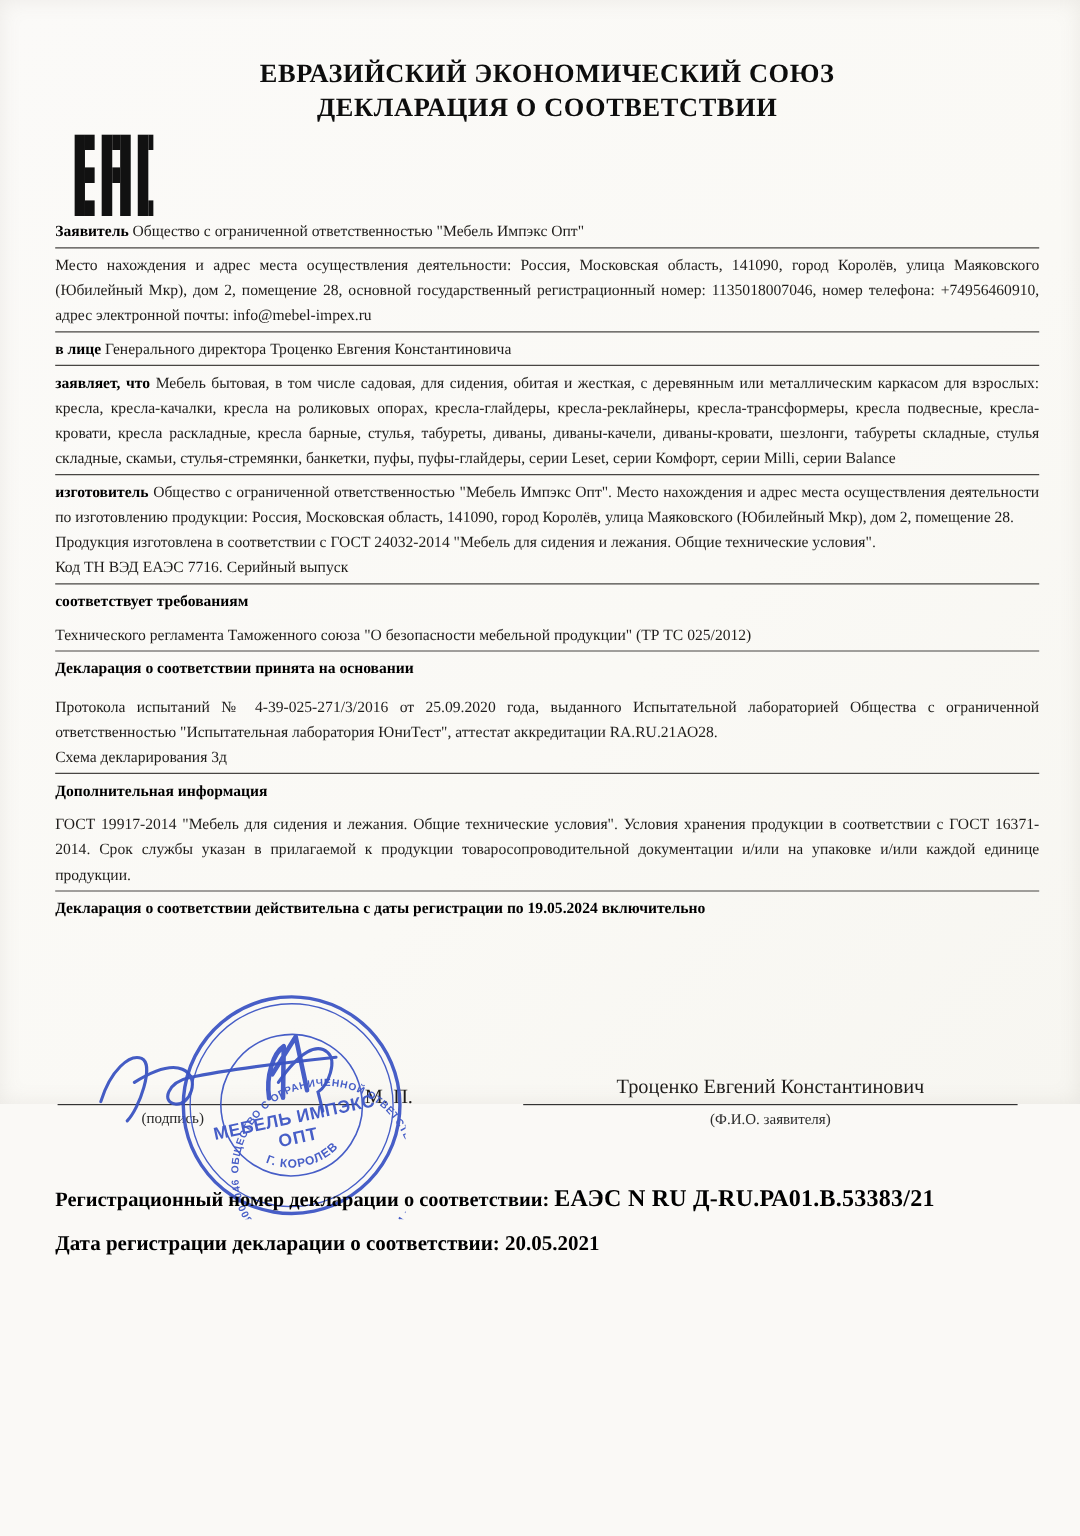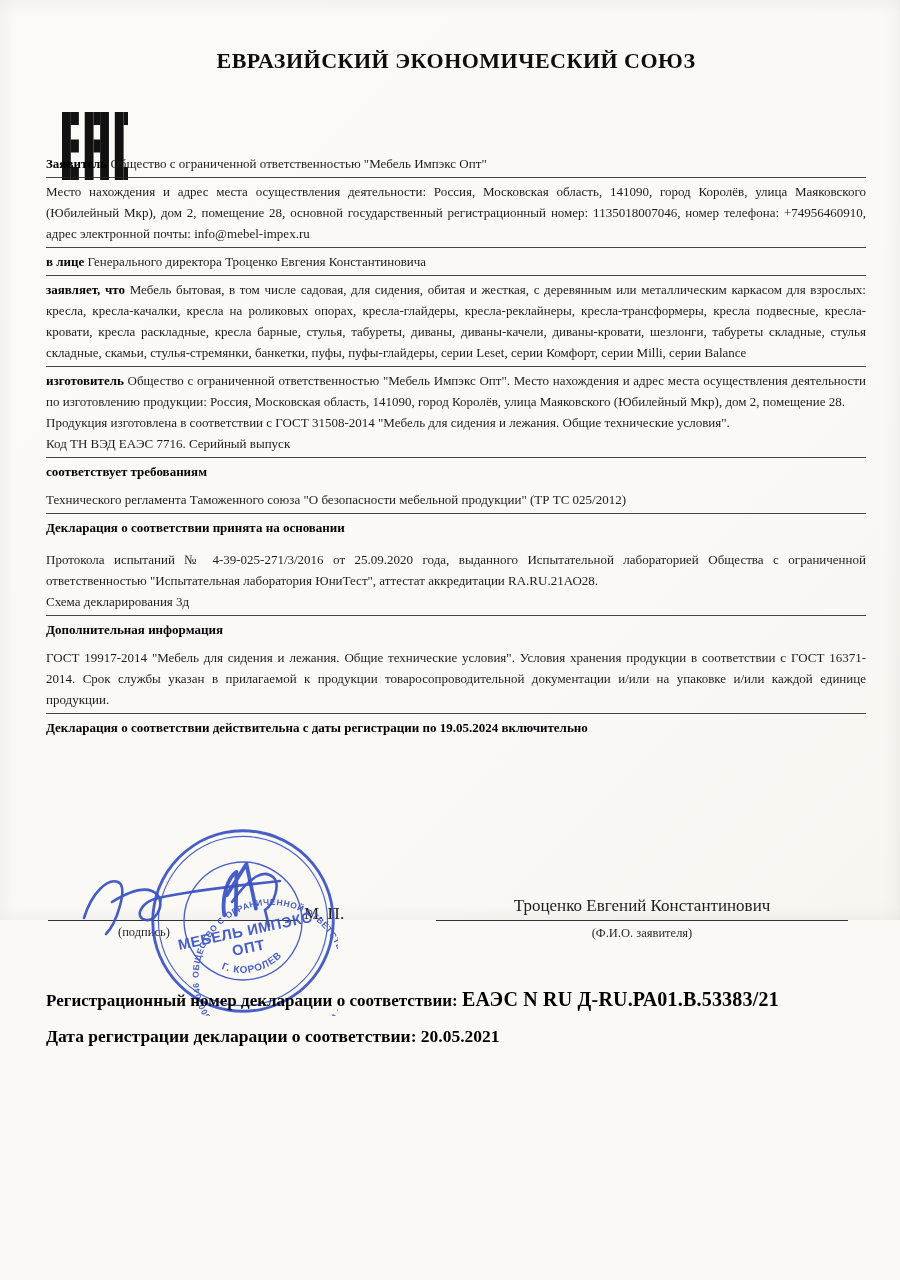--- a/index.html
+++ b/index.html
@@ -70,39 +70,40 @@
         <rect x="84" y="0" width="6" height="13"></rect>
         <rect x="84" y="55" width="6" height="13"></rect>
       </g>
     </svg>
   </div>
 
   <div class="content">
 
     <div class="title-wrap">
       <div class="title">ЕВРАЗИЙСКИЙ ЭКОНОМИЧЕСКИЙ СОЮЗ</div>
+      <div class="title">ДЕКЛАРАЦИЯ О СООТВЕТСТВИИ</div>
     </div>
 
     <div class="body-flow">
 
       <p class="para"><b>Заявитель</b> <span>Общество с ограниченной ответственностью "Мебель Импэкс Опт"</span></p>
       <div class="rule"></div>
 
       <p class="para">Место нахождения и адрес места осуществления деятельности: Россия, Московская область, 141090, город Королёв, улица Маяковского (Юбилейный Мкр), дом 2, помещение 28, основной государственный регистрационный номер: 1135018007046, номер телефона: +74956460910, адрес электронной почты: info@mebel-impex.ru</p>
       <div class="rule"></div>
 
       <p class="para"><b>в лице</b> <span>Генерального директора Троценко Евгения Константиновича</span></p>
       <div class="rule"></div>
 
       <p class="para"><b>заявляет, что</b> <span>Мебель бытовая, в том числе садовая, для сидения, обитая и жесткая, с деревянным или металлическим каркасом для взрослых: кресла, кресла-качалки, кресла на роликовых опорах, кресла-глайдеры, кресла-реклайнеры, кресла-трансформеры, кресла подвесные, кресла-кровати, кресла раскладные, кресла барные, стулья, табуреты, диваны, диваны-качели, диваны-кровати, шезлонги, табуреты складные, стулья складные, скамьи, стулья-стремянки, банкетки, пуфы, пуфы-глайдеры, серии Leset, серии Комфорт, серии Milli, серии Balance</span></p>
       <div class="rule"></div>
 
       <p class="para"><b>изготовитель</b> <span>Общество с ограниченной ответственностью "Мебель Импэкс Опт". Место нахождения и адрес места осуществления деятельности по изготовлению продукции: Россия, Московская область, 141090, город Королёв, улица Маяковского (Юбилейный Мкр), дом 2, помещение 28.</span></p>
 
-      <p class="para">Продукция изготовлена в соответствии с ГОСТ 31508-2014 "Мебель для сидения и лежания. Общие технические условия".</p>
+      <p class="para">Продукция изготовлена в соответствии с ГОСТ 24032-2014 "Мебель для сидения и лежания. Общие технические условия".</p>
 
       <p class="para">Код ТН ВЭД ЕАЭС 7716. Серийный выпуск</p>
       <div class="rule"></div>
 
       <div class="heading">соответствует требованиям</div>
       <div class="gap-sm"></div>
       <p class="para">Технического регламента Таможенного союза "О безопасности мебельной продукции" (ТР ТС 025/2012)</p>
       <div class="rule"></div>
 
       <div class="heading">Декларация о соответствии принята на основании</div>

